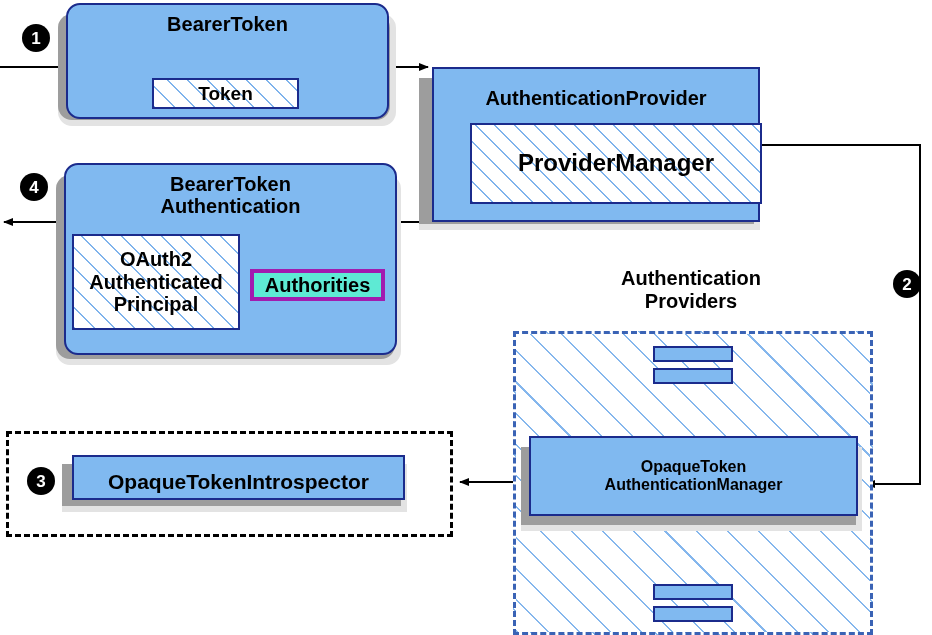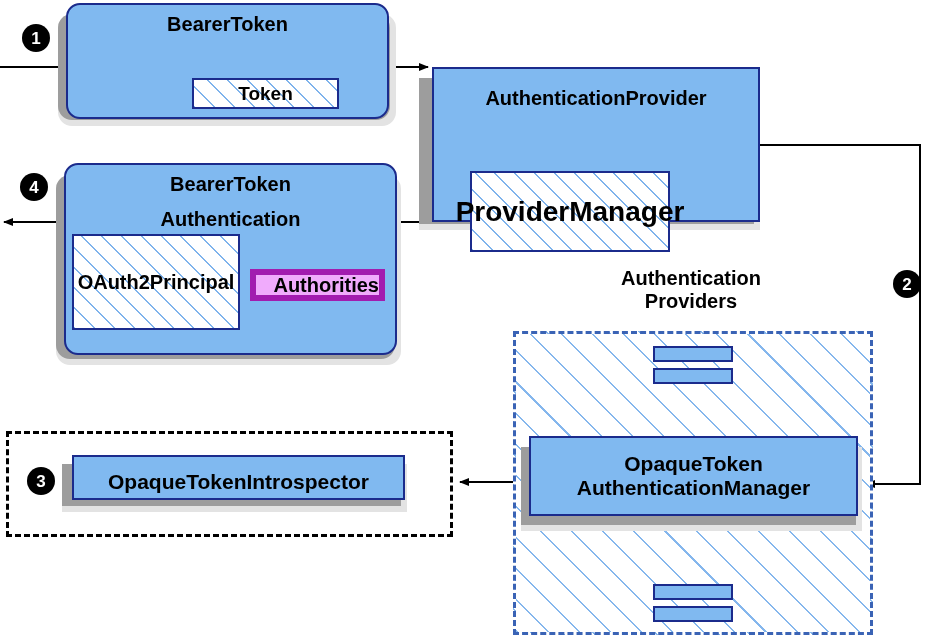--- a/index.html
+++ b/index.html
@@ -35,21 +35,20 @@
     color: #000000;
     font-weight: bold;
     text-align: center;
     line-height: 1.12;
     display: flex;
     flex-direction: column;
     align-items: center;
   }
   .node.rounded {
     border-radius: 14px;
-    gap: 13px;
   }
   .shadow {
     position: absolute;
     box-sizing: border-box;
   }
   .shadow .s1 {
     position: absolute;
     left: 0; top: 0; right: 0; bottom: 0;
     background: #9d9d9d;
   }
@@ -76,26 +75,26 @@
     display: flex;
     align-items: center;
     justify-content: center;
     text-align: center;
     line-height: 1.12;
   }
 
   .plainbox {
     position: absolute;
     box-sizing: border-box;
-    border: 6px solid #a21caf;
-    background: #f0abfc;
-    font-weight: bold;
-    display: flex;
-    align-items: center;
-    justify-content: flex-end;
+    border: 4px solid #a21caf;
+    background: #5eead4;
+    font-weight: bold;
+    display: flex;
+    align-items: center;
+    justify-content: center;
     text-align: center;
   }
 
   
   .dashed-blue {
     position: absolute;
     box-sizing: border-box;
     border: 3px dashed #3a63b5;
     background-color: #ffffff;
     background-image: repeating-linear-gradient(
@@ -201,68 +200,69 @@
   <div class="dashed-black" style="left:6px; top:431px; width:447px; height:106px;"></div>
 
   <div class="shadow" style="left:58px; top:14px; width:338px; height:112px; border-radius:14px;">
     <div class="s2" style="border-radius:14px;"></div>
     <div class="s1" style="left:0; top:0; right:6px; bottom:6px; border-radius:14px;"></div>
   </div>
   <div class="node rounded" style="left:66px; top:3px; width:323px; height:116px; font-size:20px;
               padding-top:8px;">
     <span class="node-title">BearerToken</span>
   </div>
-  <div class="hatch" style="left:152px; top:78px; width:147px; height:31px; font-size:19px;margin-left:40px;">
+  <div class="hatch" style="left:152px; top:78px; width:147px; height:31px; font-size:19px;">
     <span>Token</span>
   </div>
 
   <div class="shadow" style="left:419px; top:78px; width:341px; height:152px;">
     <div class="s2"></div>
     <div class="s1" style="left:0; top:0; right:6px; bottom:6px;"></div>
   </div>
   <div class="node" style="left:432px; top:67px; width:328px; height:155px; font-size:20px;
               padding-top:18px;">
     <span class="node-title">AuthenticationProvider</span>
   </div>
-  <div class="hatch" style="left:470px; top:123px; width:200px; height:81px; font-size:28px;margin-top:48px;">
+  <div class="hatch" style="left:470px; top:123px; width:292px; height:81px; font-size:24px;">
     <span>ProviderManager</span>
   </div>
 
   <div class="shadow" style="left:56px; top:175px; width:345px; height:190px; border-radius:14px;">
     <div class="s2" style="border-radius:14px;"></div>
     <div class="s1" style="left:0; top:0; right:6px; bottom:6px; border-radius:14px;"></div>
   </div>
   <div class="node rounded" style="left:64px; top:163px; width:333px; height:192px; font-size:20px;
               padding-top:8px;">
     <span class="node-title">BearerToken</span>
     <span class="node-title">Authentication</span>
   </div>
   <div class="hatch" style="left:72px; top:234px; width:168px; height:96px; font-size:20px;
-              flex-direction:row;">
+              flex-direction:column;">
     <span>OAuth2</span>
+    <span>Authenticated</span>
     <span>Principal</span>
   </div>
   <div class="plainbox" style="left:250px; top:269px; width:135px; height:32px; font-size:20px;">
     <span>Authorities</span>
   </div>
 
   <div class="shadow" style="left:62px; top:464px; width:345px; height:48px;">
     <div class="s2"></div>
     <div class="s1" style="left:0; top:0; right:6px; bottom:6px;"></div>
   </div>
   <div class="node" style="left:72px; top:455px; width:333px; height:45px; font-size:21px;
               justify-content:center;align-items:flex-end;">
     <span class="node-title" style="margin-top:8px;">OpaqueTokenIntrospector</span>
   </div>
 
   <div class="shadow" style="left:521px; top:447px; width:341px; height:84px;">
     <div class="s2"></div>
     <div class="s1" style="left:0; top:0; right:6px; bottom:6px;"></div>
   </div>
-  <div class="node" style="left:529px; top:436px; width:329px; height:80px; font-size:21px;
+  <div class="node" style="left:529px; top:436px; width:329px; height:80px; font-size:16px;
               justify-content:center;">
     <span class="node-title">OpaqueToken</span>
     <span class="node-title">AuthenticationManager</span>
   </div>
 
   <div class="step" style="left:22px; top:24px;">
     <span>1</span>
   </div>
   <div class="step" style="left:20px; top:173px;">
     <span>4</span>

